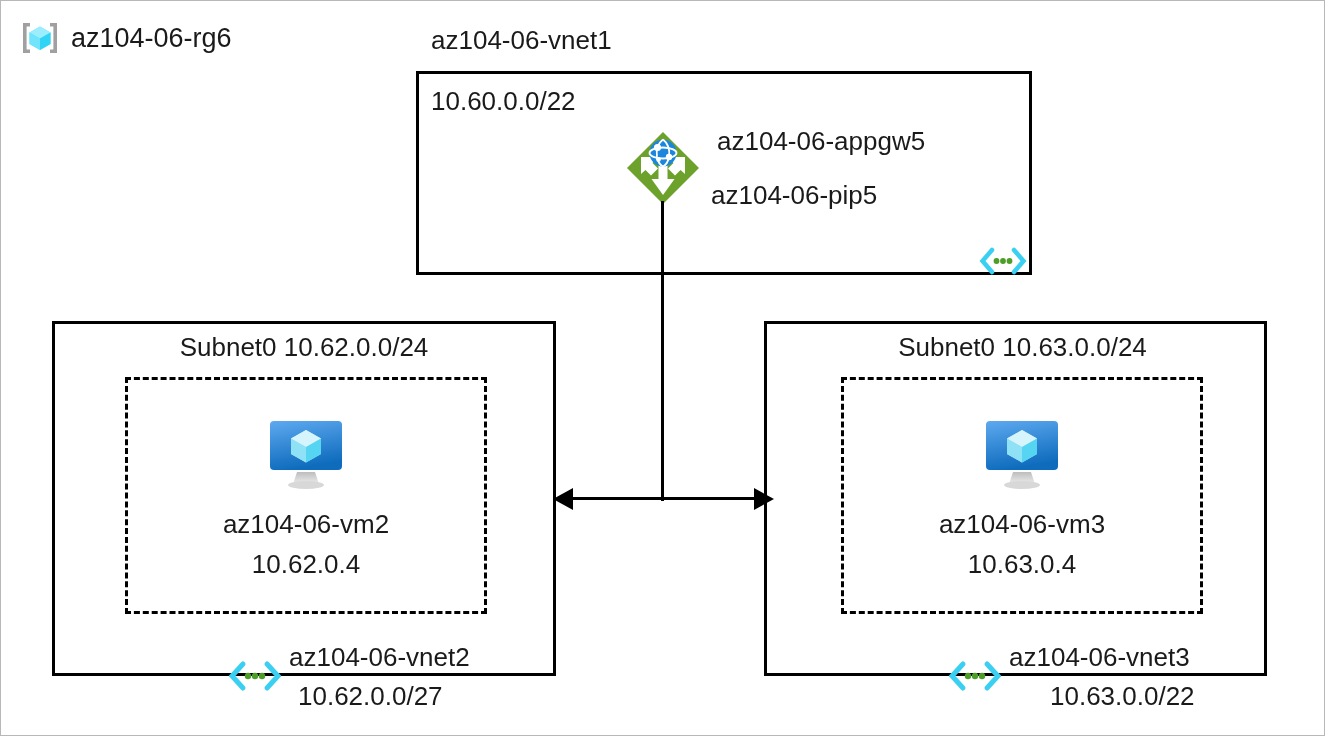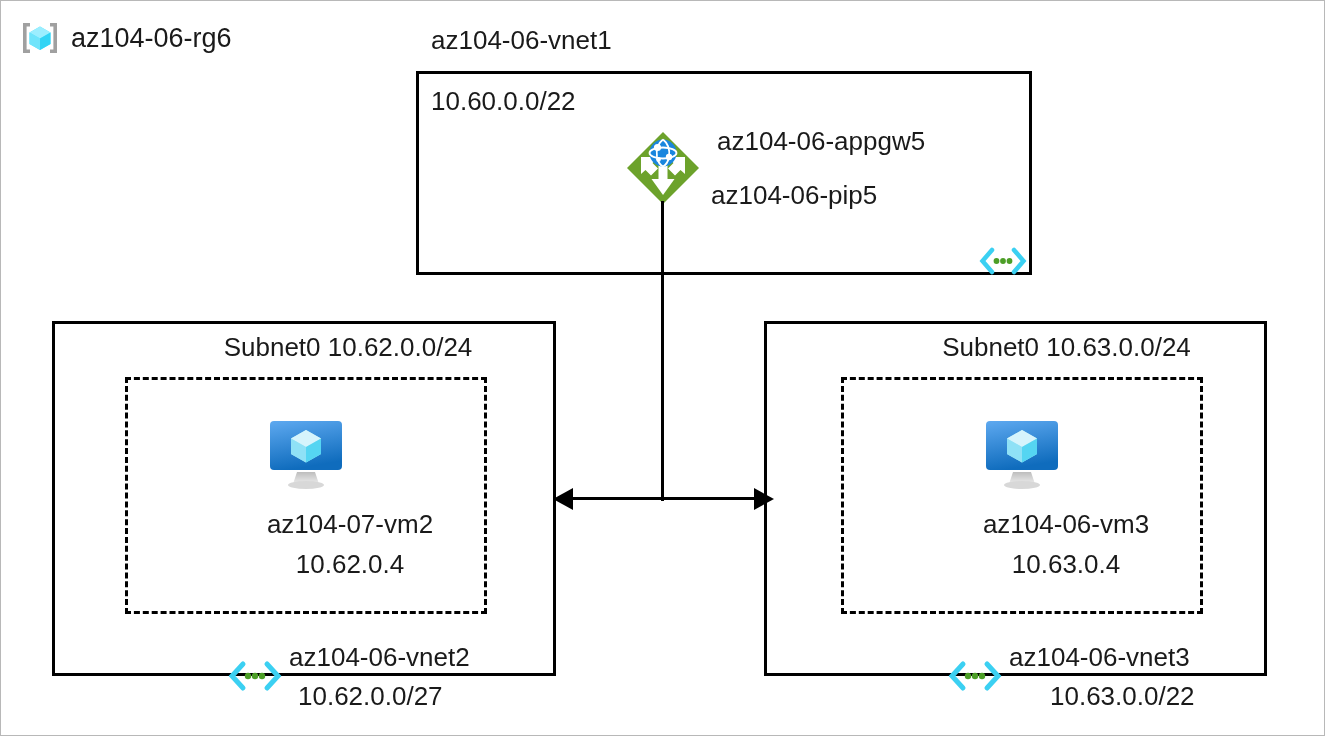--- a/index.html
+++ b/index.html
@@ -53,21 +53,21 @@
   }
 
   
   .label {
     position: absolute;
     font-size: 26px;
     color: #1a1a1a;
     line-height: 1.16;
     white-space: nowrap;
   }
-  .label.center { text-align: center; padding-left: 44px; }
+  .label.center { text-align: center; }
 
   
   .vline {
     position: absolute;
     width: 3px;
     background: #000000;
   }
   .hline {
     position: absolute;
     height: 3px;
@@ -175,21 +175,21 @@
       <path d="M34 53 L52 53 L56 65 L30 65 Z" fill="url(#vmStand2)"></path>
       <ellipse cx="43" cy="66" rx="18" ry="4" fill="#D8D8D8"></ellipse>
 
       <path d="M43 11 L58 19.5 L58 35 L43 43.5 L28 35 L28 19.5 Z" fill="#A8E8F7"></path>
       <path d="M43 11 L58 19.5 L43 28 L28 19.5 Z" fill="#D6F4FC"></path>
       <path d="M43 28 L58 19.5 L58 35 L43 43.5 Z" fill="#55D5F2"></path>
       <path d="M43 28 L43 43.5 L28 35 L28 19.5 Z" fill="#8FE1F6"></path>
     </svg>
   </span>
 
-  <div class="label center" style="left:124px; top:508px; width:362px;">az104-07-vm2</div>
+  <div class="label center" style="left:124px; top:508px; width:362px;">az104-06-vm2</div>
   <div class="label center" style="left:124px; top:548px; width:362px;">10.62.0.4</div>
 
   <span class="icon" style="left:226px; top:659px;">
     <svg width="56" height="32" viewBox="0 0 56 32">
       <path d="M16 4 L5 16 L16 28" fill="none" stroke="#3BD0F2" stroke-width="5" stroke-linecap="round"></path>
       <path d="M40 4 L51 16 L40 28" fill="none" stroke="#3BD0F2" stroke-width="5" stroke-linecap="round"></path>
       <circle cx="21" cy="16" r="3.2" fill="#4C9E26"></circle>
       <circle cx="28" cy="16" r="3.2" fill="#4C9E26"></circle>
       <circle cx="35" cy="16" r="3.2" fill="#4C9E26"></circle>
     </svg>

